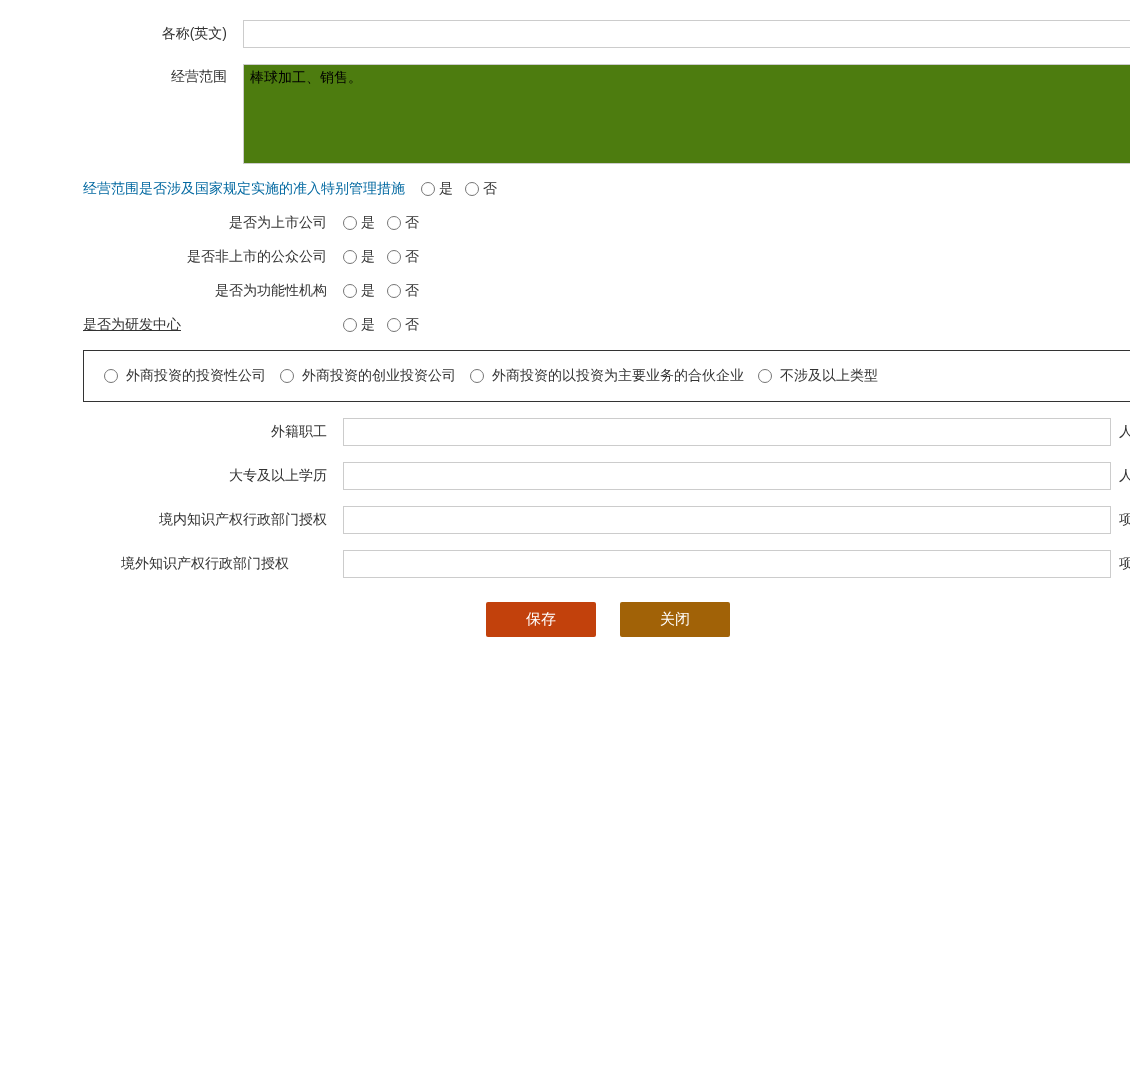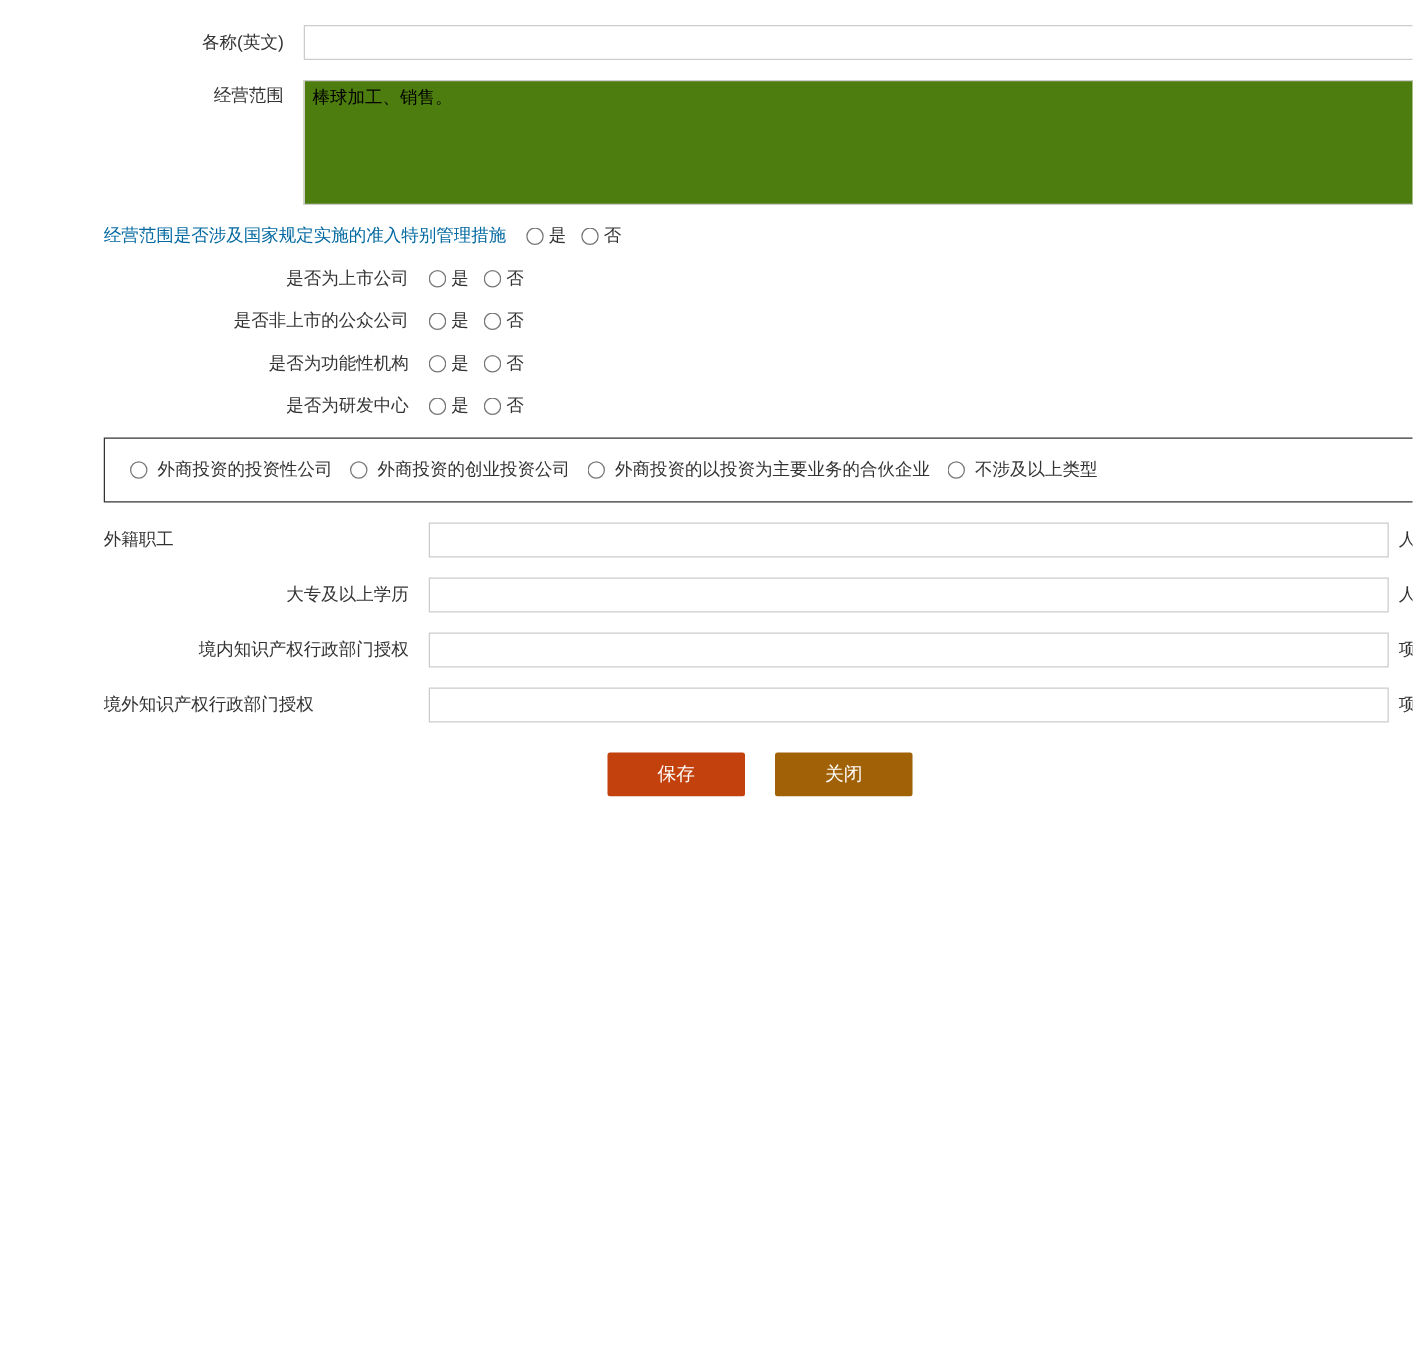--- a/index.html
+++ b/index.html
@@ -212,21 +212,21 @@
         <label for="if_yes">是</label>
       </div>
       <div class="radio-item">
         <input type="radio" name="is_functional" id="if_no" style="">
         <label for="if_no">否</label>
       </div>
     </div>
   </div>
 
   <div class="form-row">
-    <div class="form-label" style="min-width:260px; text-align:right; padding-right:16px;">是否为研发中心</div>
+    <div class="form-label" style="min-width:260px; text-align:left; padding-right:16px;text-decoration:underline;">是否为研发中心</div>
     <div class="radio-group">
       <div class="radio-item">
         <input type="radio" name="is_rd_center" id="irc_yes" style="">
         <label for="irc_yes">是</label>
       </div>
       <div class="radio-item">
         <input type="radio" name="is_rd_center" id="irc_no" style="">
         <label for="irc_no">否</label>
       </div>
     </div>
@@ -245,21 +245,21 @@
       <input type="radio" name="investment_type" id="it_3" style="">
       <label for="it_3">外商投资的以投资为主要业务的合伙企业</label>
     </div>
     <div class="radio-item">
       <input type="radio" name="investment_type" id="it_4" style="">
       <label for="it_4">不涉及以上类型</label>
     </div>
   </div>
 
   <div class="form-row">
-    <div class="form-label" style="min-width:260px; text-align:left; padding-right:16px;">外籍职工</div>
+    <div class="form-label" style="min-width:260px; text-align:right; padding-right:16px;">外籍职工</div>
     <div class="input-row-right">
       <input type="text" class="form-input" value="" style="">
       <span class="unit">人</span>
     </div>
   </div>
 
   <div class="form-row">
     <div class="form-label" style="min-width:260px; text-align:right; padding-right:16px;">大专及以上学历</div>
     <div class="input-row-right">
       <input type="text" class="form-input" value="" style="">
@@ -270,21 +270,21 @@
 
   <div class="form-row">
     <div class="form-label" style="min-width:260px; text-align:right; padding-right:16px;">境内知识产权行政部门授权</div>
     <div class="input-row-right">
       <input type="text" class="form-input" value="" style="">
       <span class="unit">项</span>
     </div>
   </div>
 
   <div class="form-row">
-    <div class="form-label" style="min-width:260px; text-align:left; padding-right:16px;">境外知识产权行政部门授权</div>
+    <div class="form-label" style="min-width:260px; text-align:center; padding-right:16px;">境外知识产权行政部门授权</div>
     <div class="input-row-right">
       <input type="text" class="form-input" value="" style="">
       <span class="unit">项</span>
     </div>
   </div>
 
   <div class="form-row-center">
     <button class="btn-save">保存</button>
     <button class="btn-close">关闭</button>
   </div>

